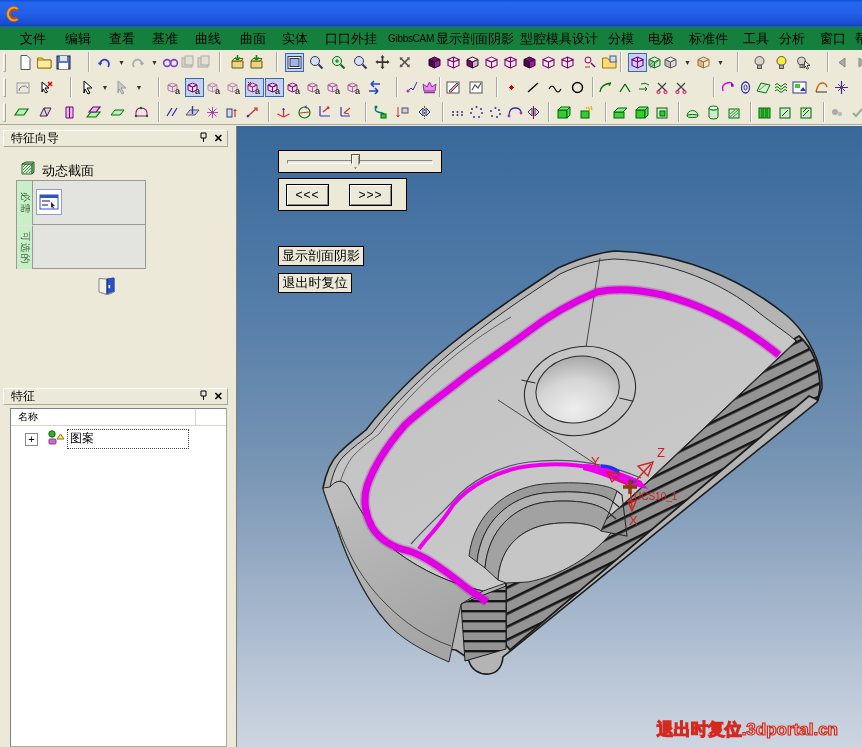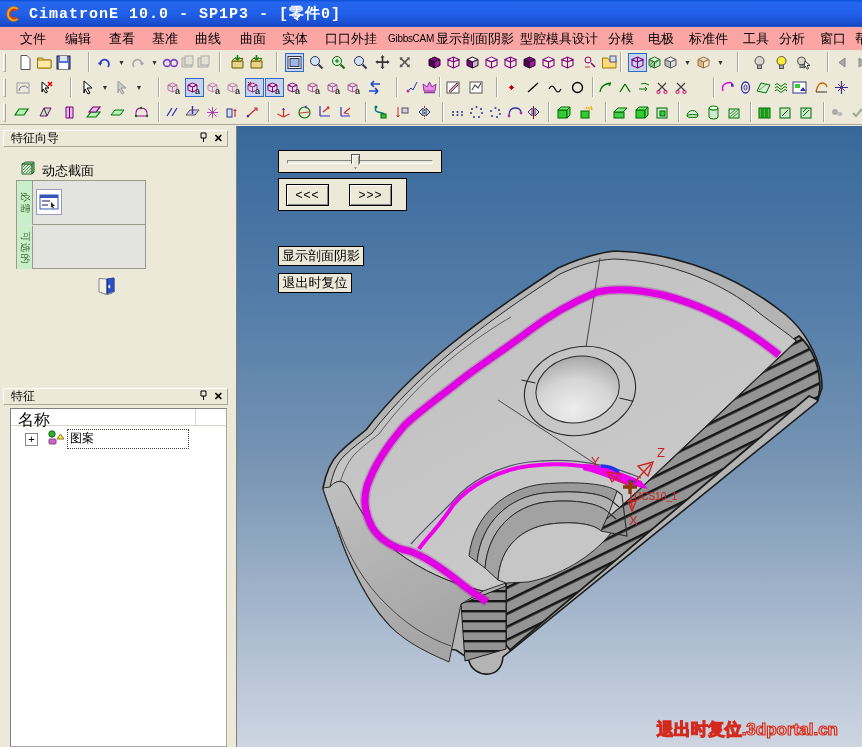--- a/index.html
+++ b/index.html
@@ -5,21 +5,21 @@
 * { margin:0; padding:0; box-sizing:border-box; }
 html,body { width:862px; height:747px; overflow:hidden; font-family:"Liberation Sans", sans-serif; background:#ECE9D8; }
 #app { position:relative; width:862px; height:747px; background:#ECE9D8; }
 
 .titlebar { position:absolute; left:0; top:0; width:862px; height:27px;
   background:linear-gradient(180deg,#0c50d8 0%, #2767ee 10%, #2160e8 50%, #1a4fd2 85%, #1443bc 97%, #3a77e8 100%);
   display:flex; align-items:center; }
 .titlebar .logo { width:17px; height:18px; margin-left:5px; }
 .titlebar .ttext { color:#fff; font-family:"Liberation Mono", monospace; font-weight:bold; font-size:15px; margin-left:7px; letter-spacing:1px; white-space:nowrap; }
 
-.menubar { position:absolute; left:0; top:27px; width:862px; height:30px; background:#fca5a5;
+.menubar { position:absolute; left:0; top:27px; width:862px; height:30px; background:#15803d;
   border-bottom:1px solid #ACA899; display:flex; align-items:center; font-size:14px; color:#000; }
 .menubar .mi { position:absolute; top:3px; white-space:nowrap; font-size:13px; }
 
 .tbrow { position:absolute; left:0; width:862px; height:25px; background:#ECE9D8; }
 .tg { position:absolute; top:3px; display:flex; align-items:center; }
 .grip { position:absolute; top:3px; width:3px; height:19px; border-left:1px solid #fff; border-top:1px solid #fff; border-right:1px solid #ACA899; border-bottom:1px solid #ACA899; background:#ECE9D8; }
 .sep { position:absolute; top:2px; width:1px; height:20px; background:#ACA899; box-shadow:1px 0 0 #fff; }
 .ic { width:19px; height:19px; display:flex; align-items:center; justify-content:center; flex:0 0 auto; font-size:13px; }
 .ic svg { display:block; }
 .ic.pressed { border:1px solid #316AC5; background:#c6d3ef; }
@@ -30,40 +30,39 @@
 .ptitle { position:absolute; left:3px; width:225px; height:17px; background:#ECE9D8; border:1px solid #fff; border-right-color:#ACA899; border-bottom-color:#ACA899; font-size:12px; color:#000; display:flex; align-items:center; padding-left:7px; }
 .ptitle .picons { position:absolute; right:4px; top:1px; display:flex; gap:6px; font-size:12px; color:#000; }
 
 #gbox { position:absolute; left:16px; top:54px; width:130px; height:89px; border:1px solid #9a9a8e; background:#e3e3e0; }
 #gbox .tab { position:absolute; left:0; width:16px; background:#c9efc9; border-right:1px solid #9a9a8e; color:#3d6b3d; font-size:10px; }
 #gbox .tab span { position:absolute; left:50%; top:50%; transform:translate(-50%,-50%) rotate(90deg); white-space:nowrap; letter-spacing:1px; }
 #gbox .row1 { position:absolute; left:16px; top:0; width:113px; height:44px; border-bottom:1px solid #9a9a8e; }
 .selicon { position:absolute; left:3px; top:8px; width:26px; height:26px; background:#fff; border:1px solid #9a9ac0; display:flex; align-items:center; justify-content:center; }
 
 #tree { position:absolute; left:10px; top:20px; width:217px; height:313px; background:#fff; border:1px solid #ACA899; border-top-color:#808080; border-left-color:#808080; }
-#tree .hdr { height:17px; border-bottom:1px solid #d8d5c8; font-size:16px; padding:1px 0 0 7px; position:relative; }
+#tree .hdr { height:17px; border-bottom:1px solid #d8d5c8; font-size:10px; padding:1px 0 0 7px; position:relative; }
 #tree .hdr:after { content:""; position:absolute; right:30px; top:0; width:1px; height:17px; background:#d8d5c8; }
 .trow { position:relative; height:18px; font-size:12px; display:flex; align-items:center; }
 
 #vp { position:absolute; left:236px; top:0; width:626px; height:621px;
   background:linear-gradient(180deg,#38689b 0%, #557ea9 30%, #7895b4 55%, #9fb2c9 75%, #bcc8d8 90%, #cdd5e1 100%); border-left:1px solid #808080; }
 .vbtn { position:absolute; background:#ECE9D8; border:1px solid #000; }
 .btn3 { position:absolute; background:#ECE9D8; border:1px solid #000; box-shadow:inset 1px 1px 0 #fff, inset -1px -1px 0 #888; font-size:12px; display:flex; align-items:center; justify-content:center; letter-spacing:1px; }
 .wm { position:absolute; right:24px; bottom:6px; font-size:17px; font-weight:bold; color:#f2ddd4; -webkit-text-stroke:1.2px #d42a1e; letter-spacing:0px; white-space:nowrap; }
 </style>
 </head>
 <body>
 <div id="app">
 
   <div class="titlebar">
     <svg class="logo" viewBox="0 0 17 18">
       <path d="M13.5 3.5 A7 7.5 0 1 0 13.5 14.5 L10.5 12 A3.6 4 0 1 1 10.5 6 Z" fill="#f4a71d" stroke="#b96c00" stroke-width="0.6"></path>
       <path d="M12.5 5 A5 5.5 0 1 0 12.5 13 L10.8 11.4 A3 3.4 0 1 1 10.8 6.6 Z" fill="#d43c12"></path>
     </svg>
-    <div class="ttext">CimatronE 10.0 - SP1P3 - [零件0]</div>
   </div>
 
   <div class="menubar" style="display:block; position:absolute;">
     <span class="mi" style="left:20px">文件</span>
       <span class="mi" style="left:65px">编辑</span>
       <span class="mi" style="left:109px">查看</span>
       <span class="mi" style="left:152px">基准</span>
       <span class="mi" style="left:195px">曲线</span>
       <span class="mi" style="left:240px">曲面</span>
       <span class="mi" style="left:282px">实体</span>

